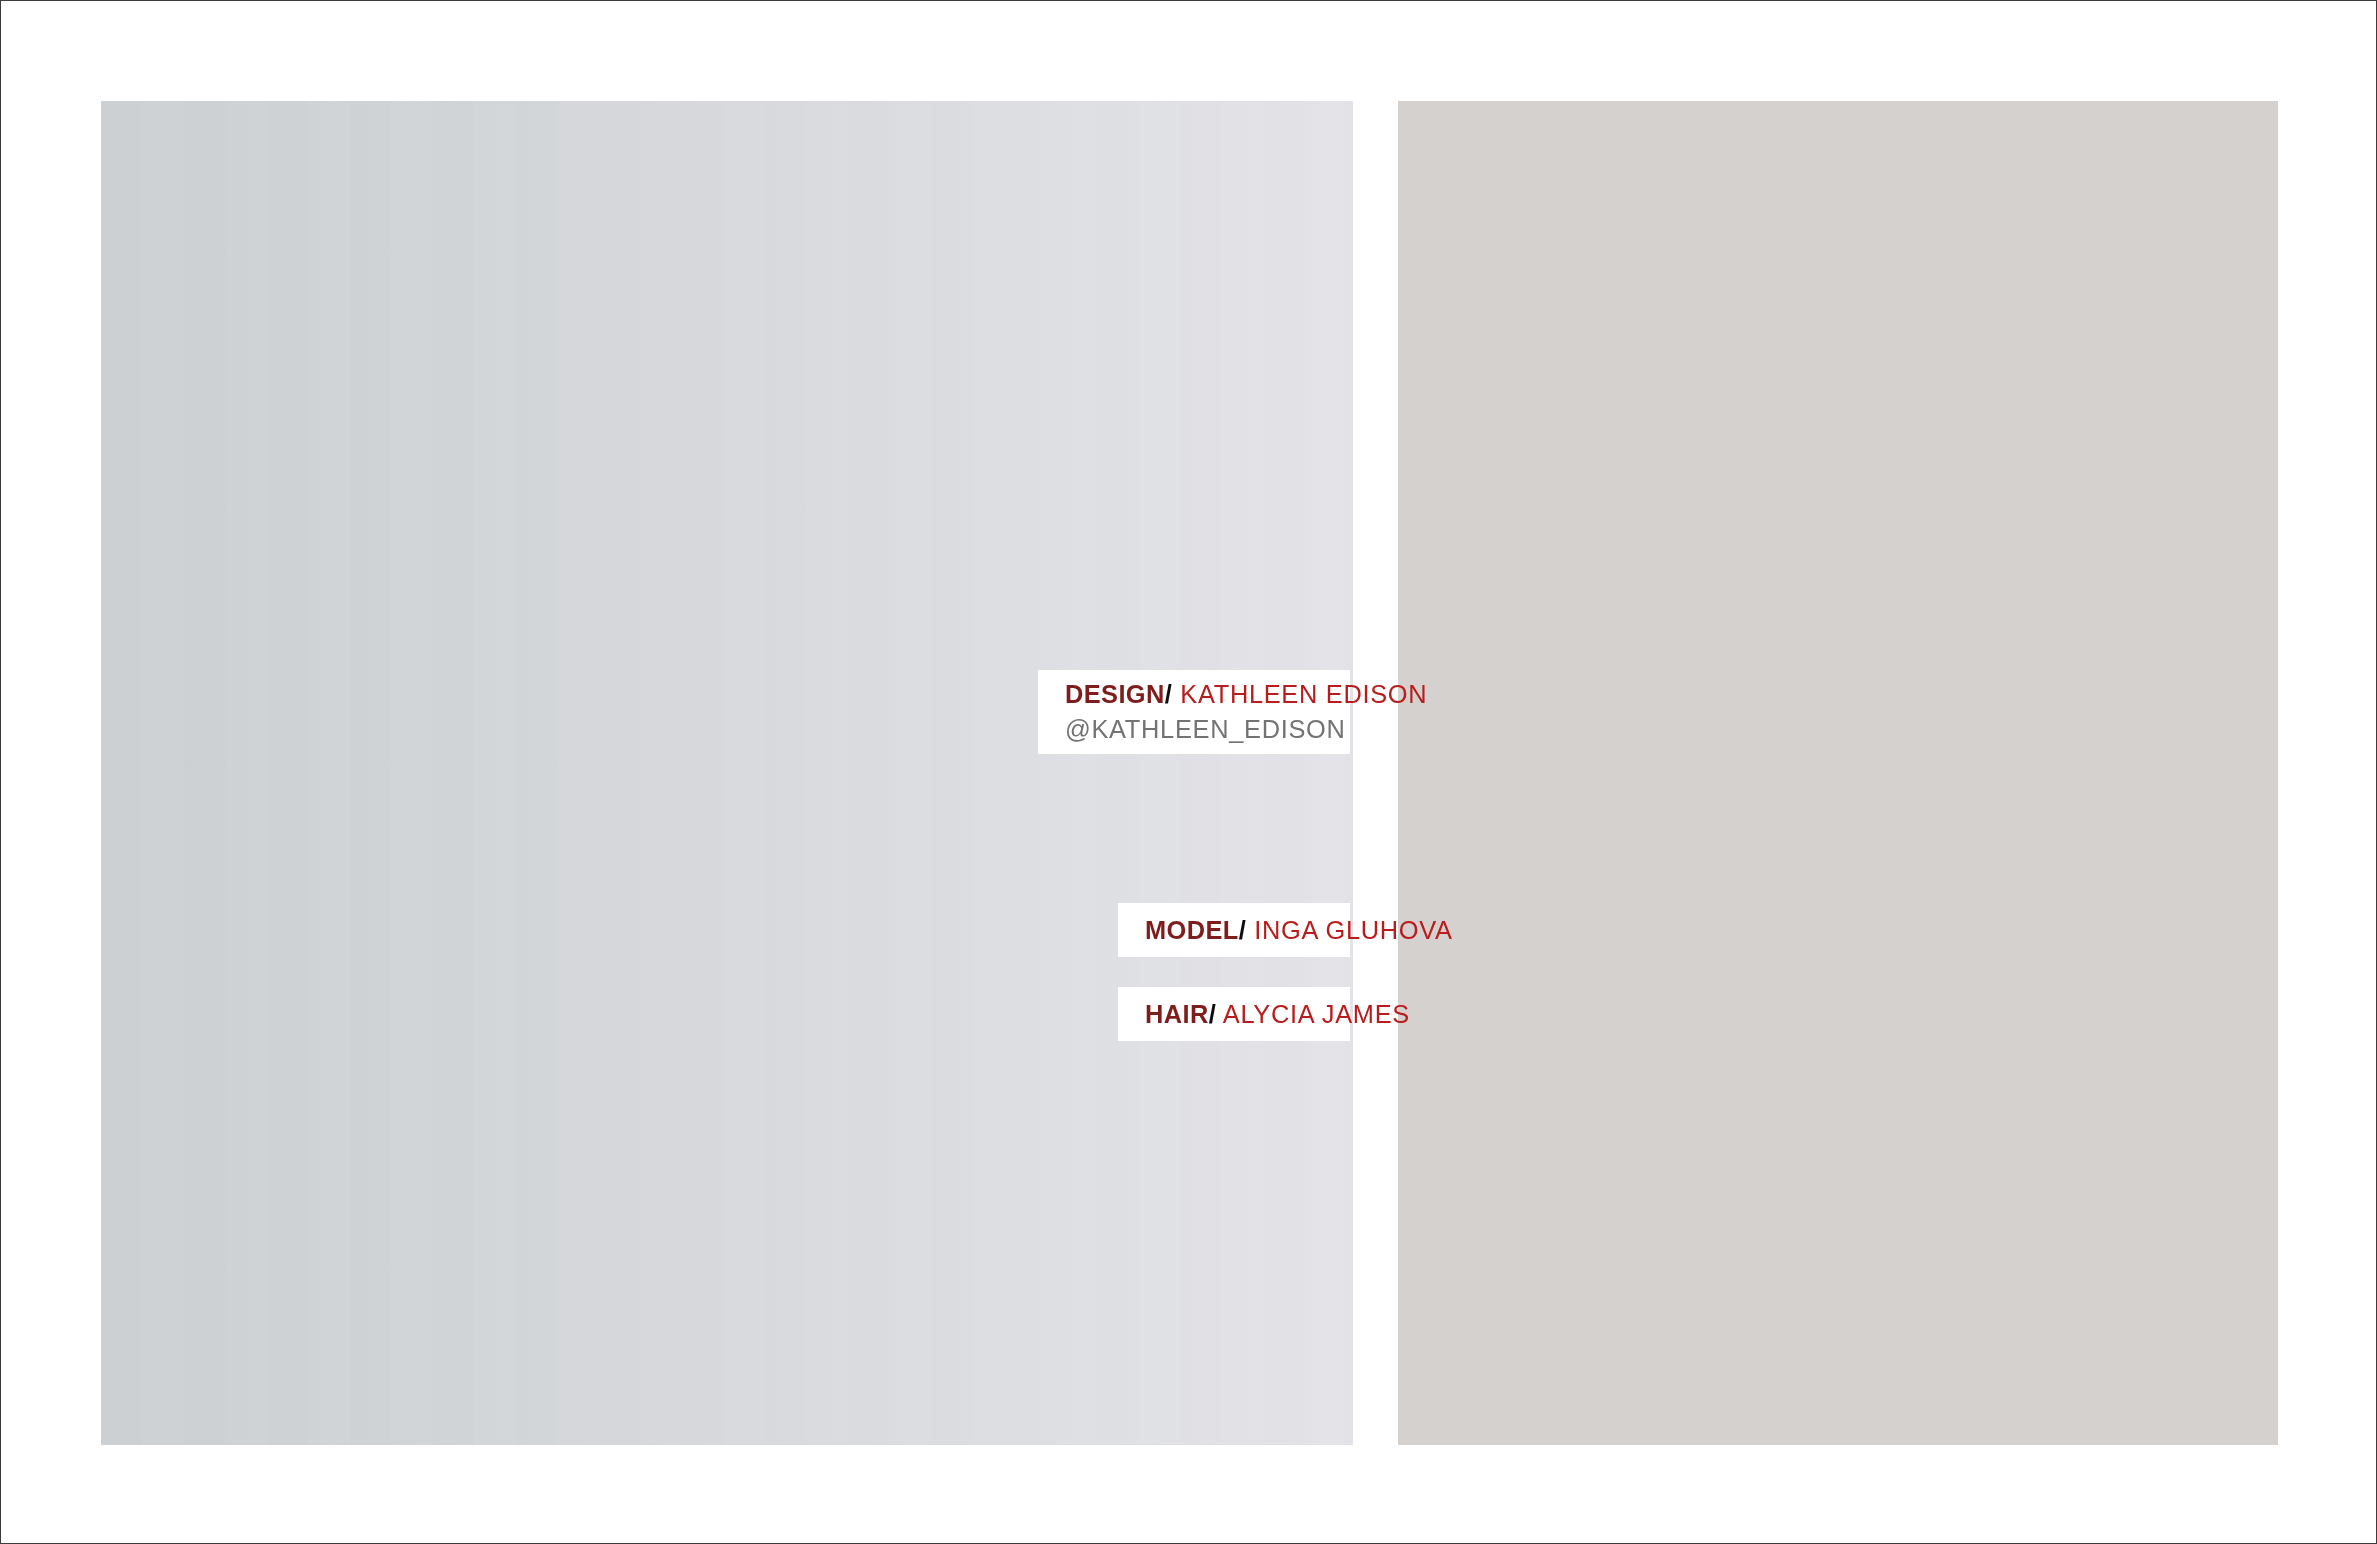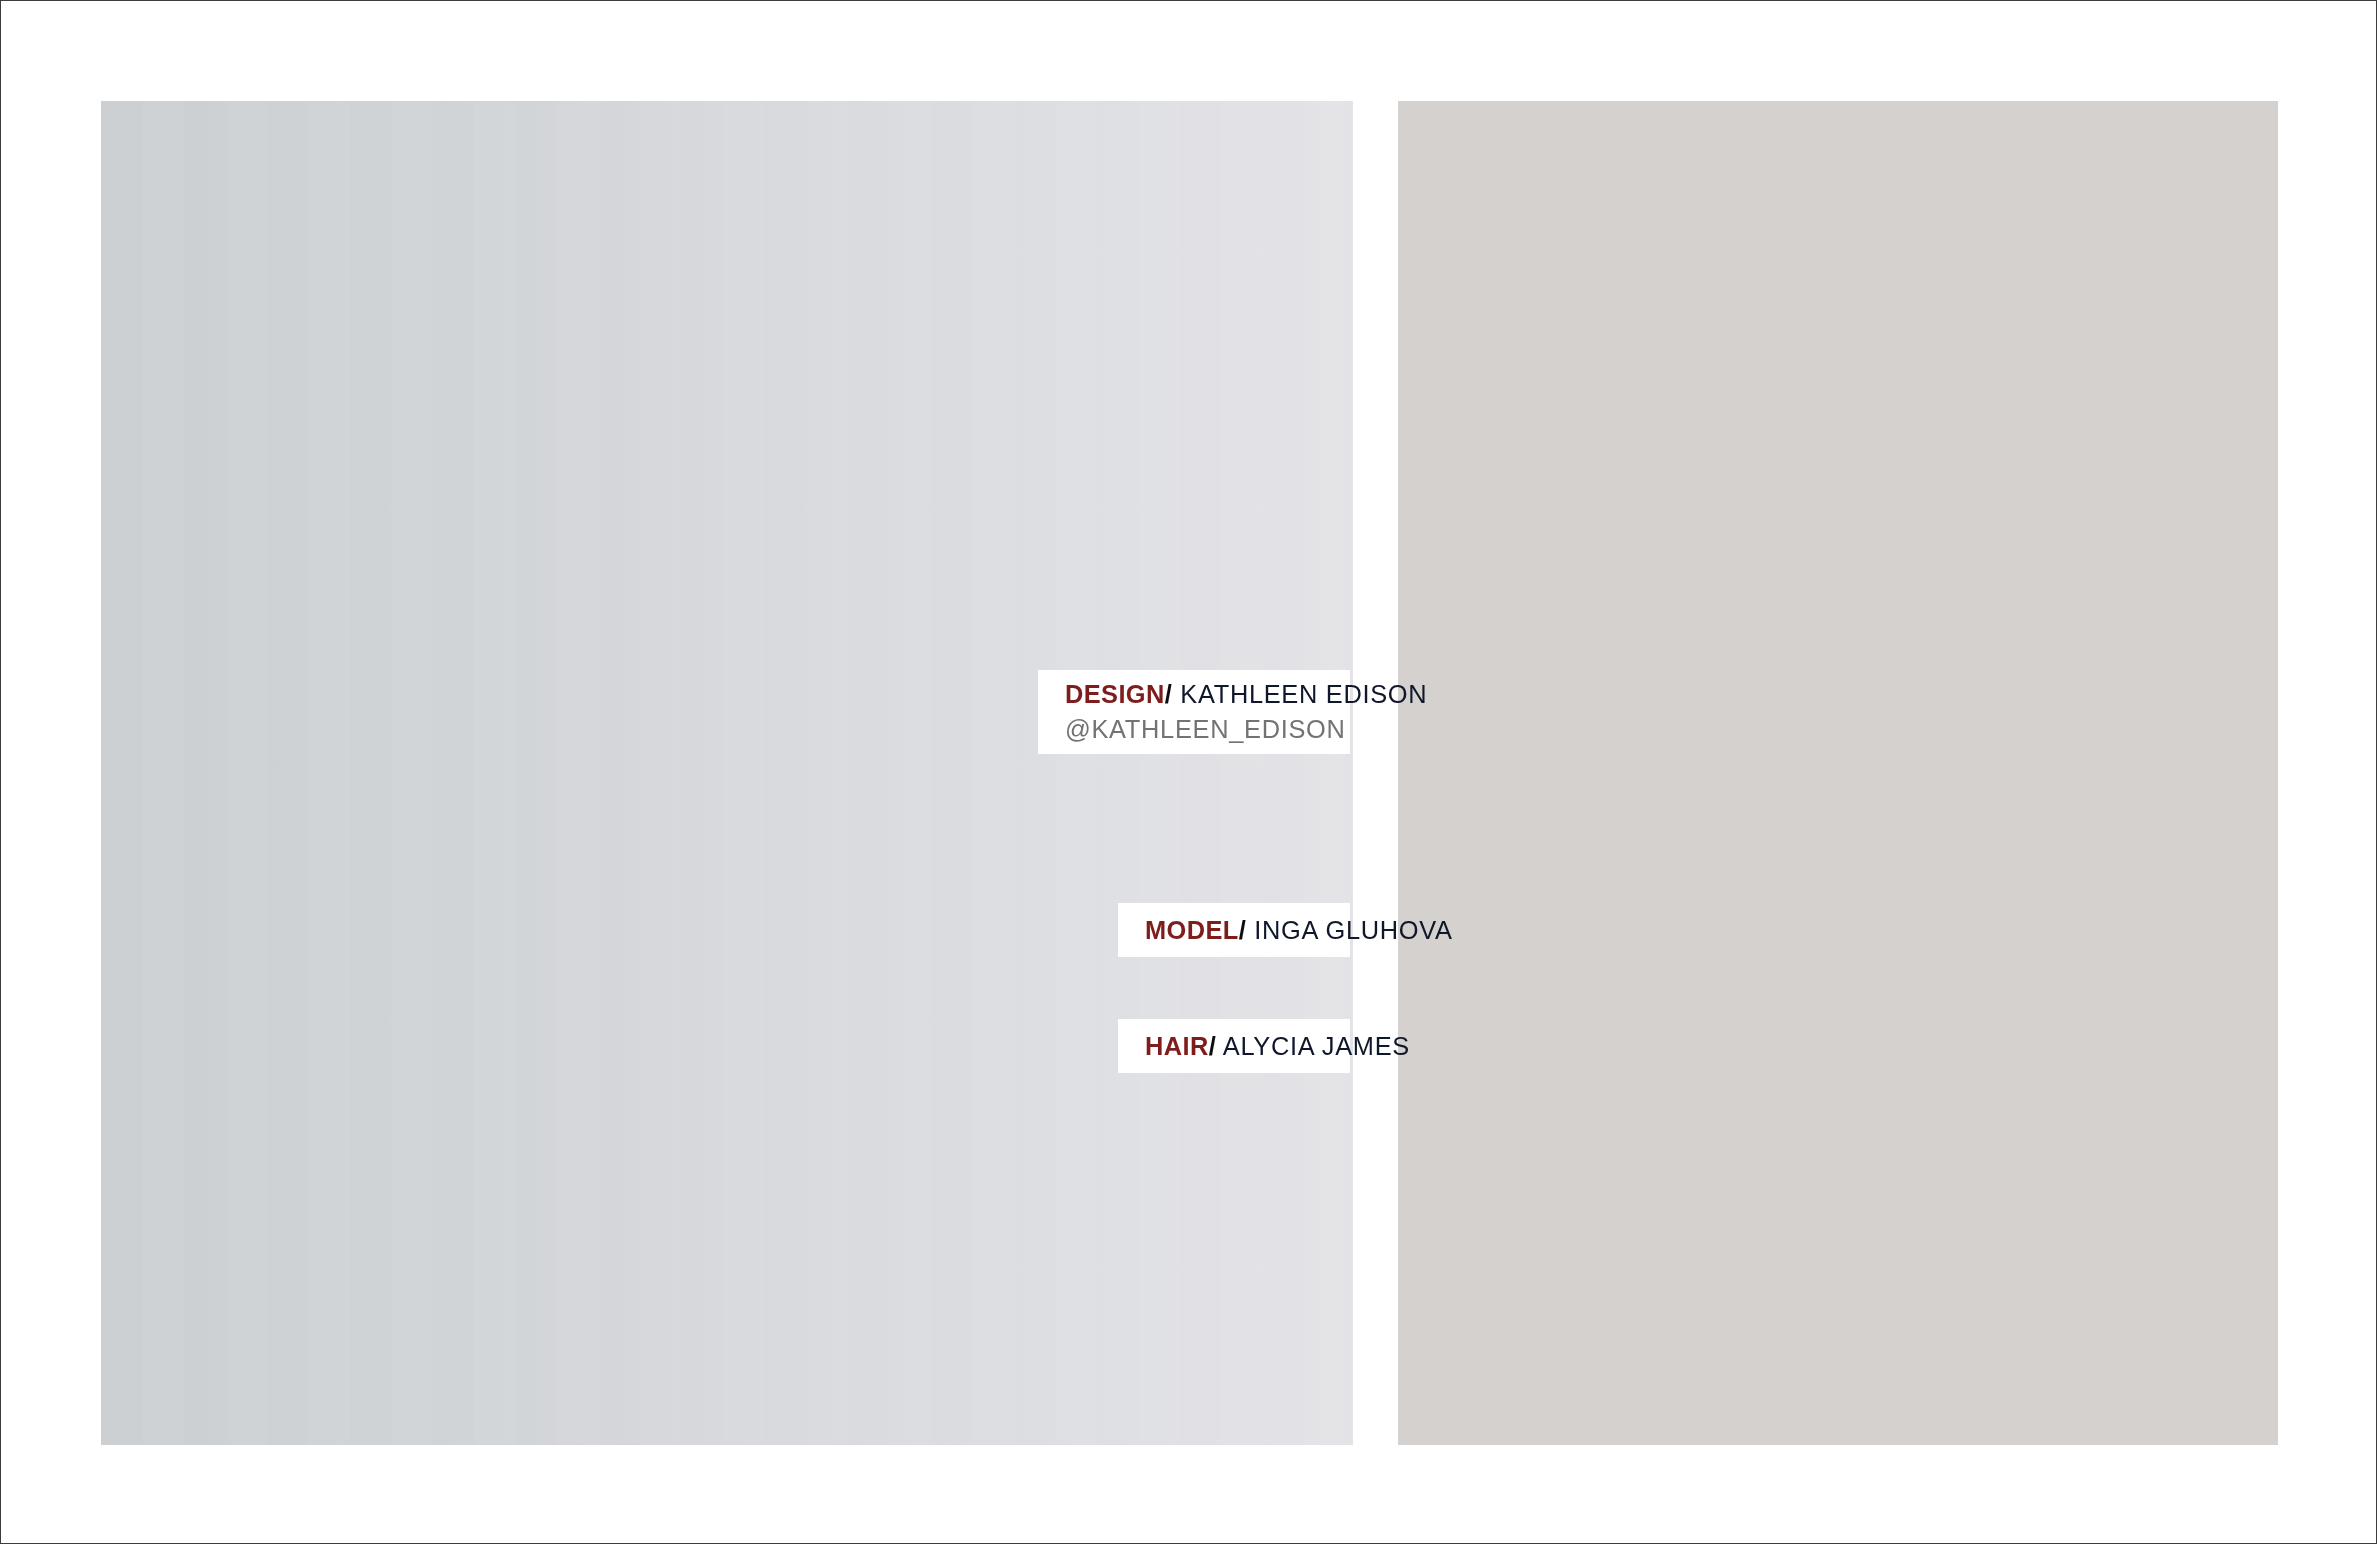--- a/index.html
+++ b/index.html
@@ -104,31 +104,31 @@
     color: #7f1d1d;
     letter-spacing: 0.4px;
     text-align: right;
   }
   .credit-sep {
     font-weight: 700;
     color: #0d0d0d;
   }
   .credit-name {
     font-weight: 300;
-    color: #0f172a;
+    color: #b91c1c;
   }
   .credit-secondary {
     font-weight: 300;
     color: #737373;
   }
 
   #block-design      { top: 669px; height: 84px; width: 312px; }
   #block-photography { top: 783px; height: 84px; width: 346px; }
   #block-model       { top: 902px; height: 54px;  width: 232px; }
-  #block-hair        { top: 986px; height: 54px;  width: 232px; margin-top: 32px; }
+  #block-hair        { top: 986px; height: 54px;  width: 232px; }
 </style>
 </head>
 <body>
 
 <div class="page">
 
   <div class="panel-left"></div>
 
   <div class="panel-right"></div>
 

